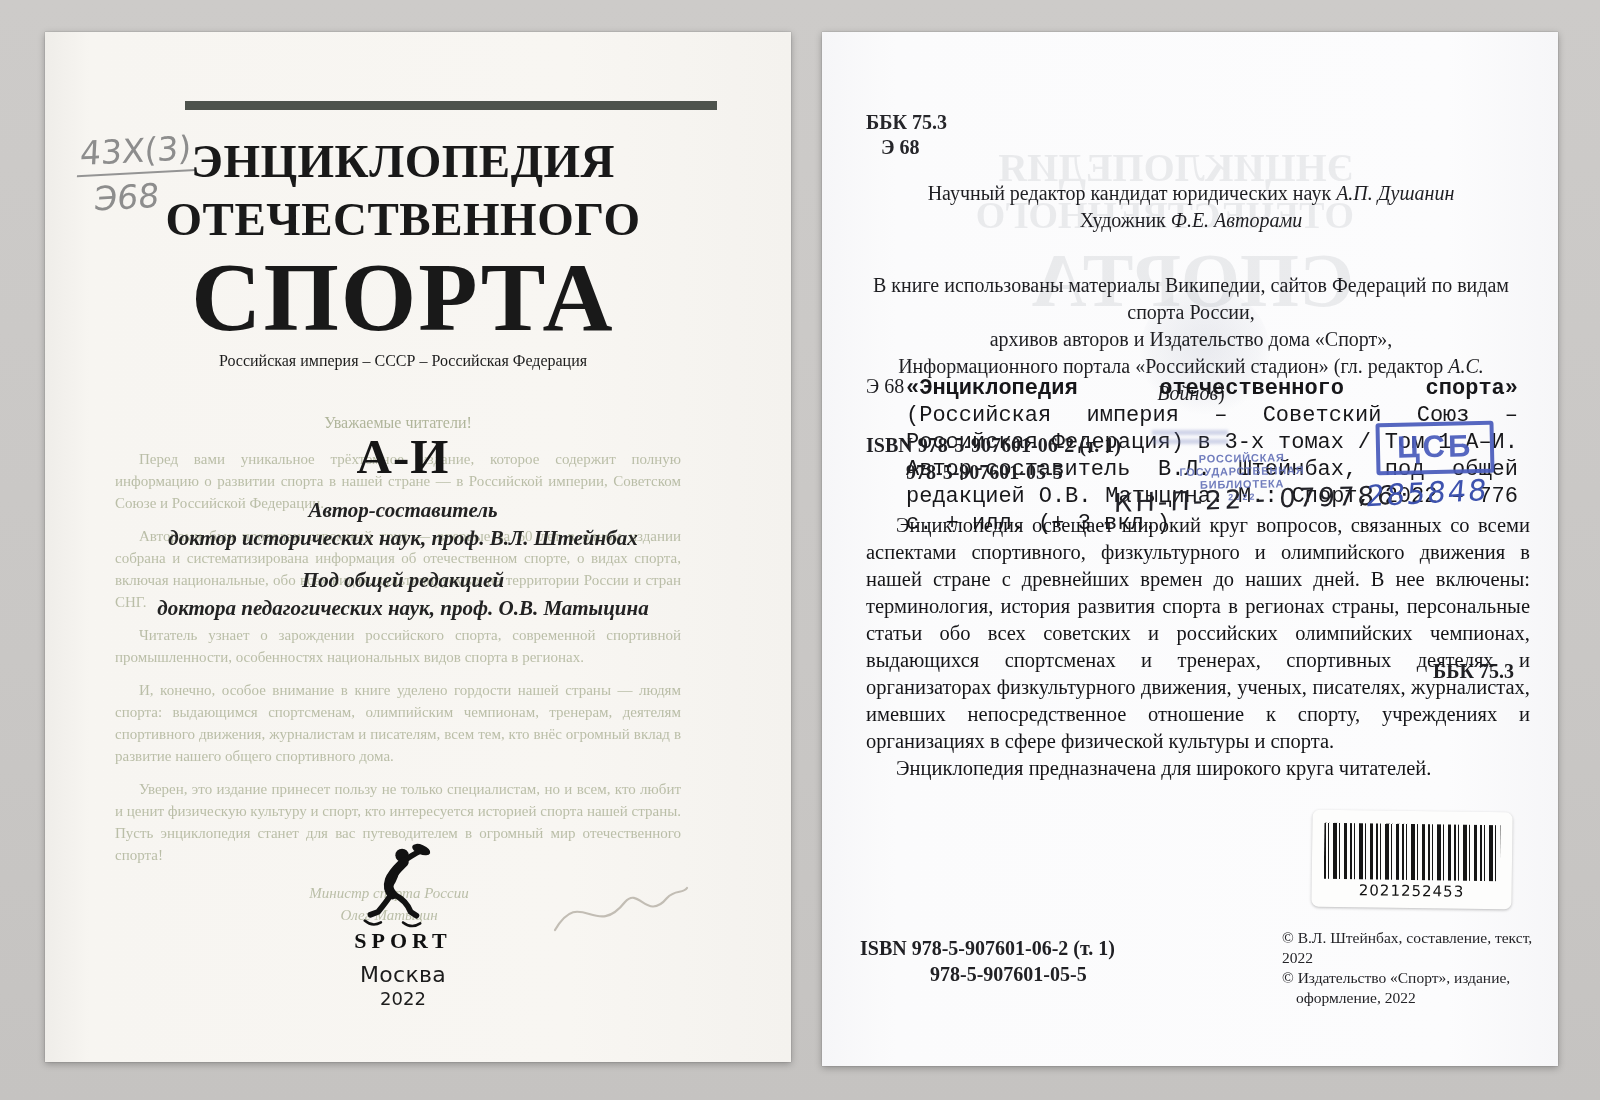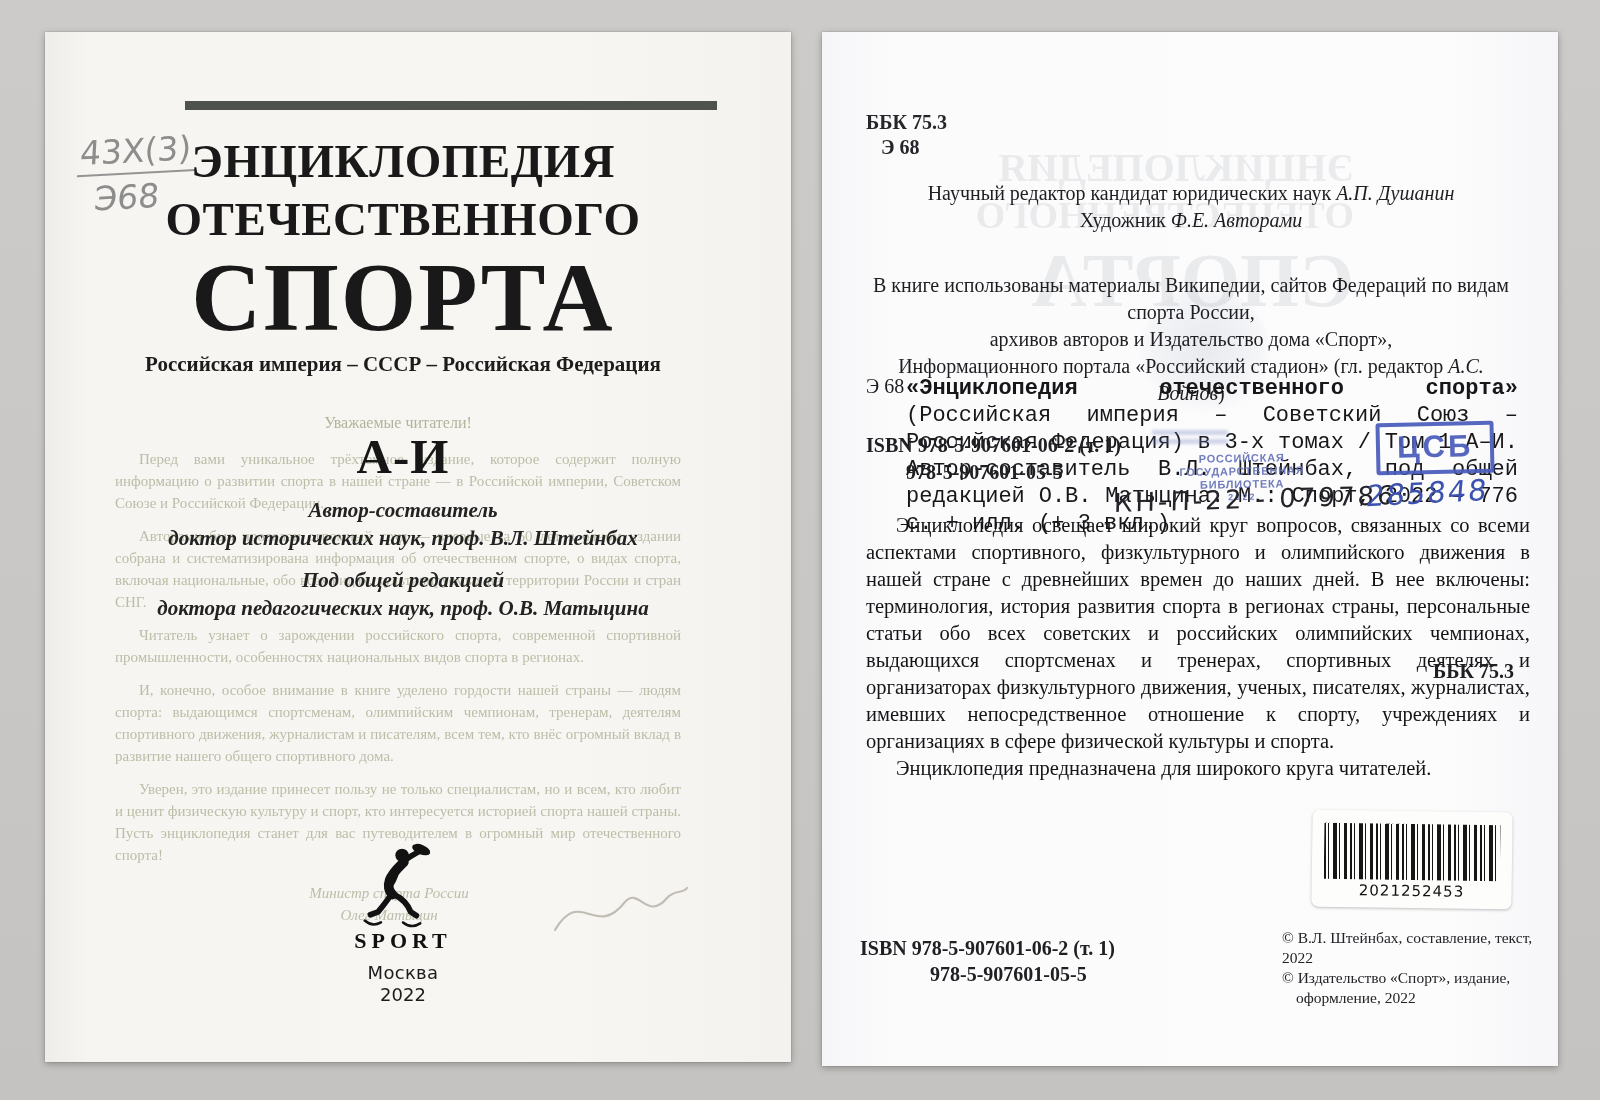--- a/index.html
+++ b/index.html
@@ -17,29 +17,29 @@
   .call-number{left:34px;top:100px;color:#8d8d8d;font-family:"DejaVu Sans",sans-serif;
     transform:rotate(-3deg);line-height:1.15;}
   .call-number .cn1{display:inline-block;font-size:33px;padding:0 6px 2px 2px;border-bottom:2px solid #949494;transform:skewX(-6deg);}
   .call-number .cn2{display:block;font-size:33px;margin:4px 0 0 14px;transform:skewX(-8deg);}
 
   .title-bar{left:140px;top:69px;width:532px;height:9px;background:#4e534d;}
   .title-col{left:60px;top:100px;width:596px;}
   .title-line{font-weight:bold;color:#191919;letter-spacing:.5px;}
   .title-line.t1,.title-line.t2{font-size:47px;line-height:58px;}
   .title-line.t3{font-size:97px;line-height:100px;letter-spacing:2px;}
-  .subtitle{left:60px;top:320px;width:596px;font-size:21px;font-weight:bold;color:#1c1c1c;}
+  .subtitle{left:60px;top:320px;width:596px;font-size:16px;font-weight:normal;color:#1c1c1c;}
   .volume{left:60px;top:360px;width:596px;font-size:25px;font-weight:bold;color:#1a1a1a;}
   .volume-range{left:60px;top:396px;width:596px;font-size:49px;font-weight:bold;color:#161616;letter-spacing:1px;}
   .credits{left:60px;top:464px;width:596px;font-style:italic;font-weight:bold;font-size:21px;line-height:28px;color:#222;}
   .credits .gap{height:14px;}
   .imprint{left:60px;top:808px;width:596px;}
   .logo-svg{display:block;margin:0 auto;}
   .logo-word{font-size:22px;font-weight:bold;letter-spacing:5px;color:#101010;margin-top:-4px;font-family:"Liberation Serif",serif;}
-  .city{font-family:"DejaVu Sans","Liberation Sans",sans-serif;font-size:18px;color:#1c1c1c;margin-top:8px;letter-spacing:.3px;}
+  .city{font-family:"DejaVu Sans","Liberation Sans",sans-serif;font-size:22px;color:#1c1c1c;margin-top:8px;letter-spacing:.3px;}
   .year{font-family:"DejaVu Sans","Liberation Sans",sans-serif;font-size:18px;color:#1c1c1c;margin-top:1px;}
 
   .ghost-col{left:70px;top:380px;width:566px;color:rgba(141,150,113,.58);font-size:15px;line-height:22px;
     text-align:justify;filter:blur(.5px);z-index:0;}
   .ghost-col .gh{font-size:16px;text-align:center;margin-bottom:14px;color:rgba(136,146,108,.65);}
   .ghost-col p{margin:0 0 11px 0;text-indent:24px;}
   .ghost-sig{text-align:center;font-style:italic;padding-right:18px;margin-top:16px;}
   .front{z-index:2;}
   .sig-squiggle{left:498px;top:846px;z-index:1;}
 

